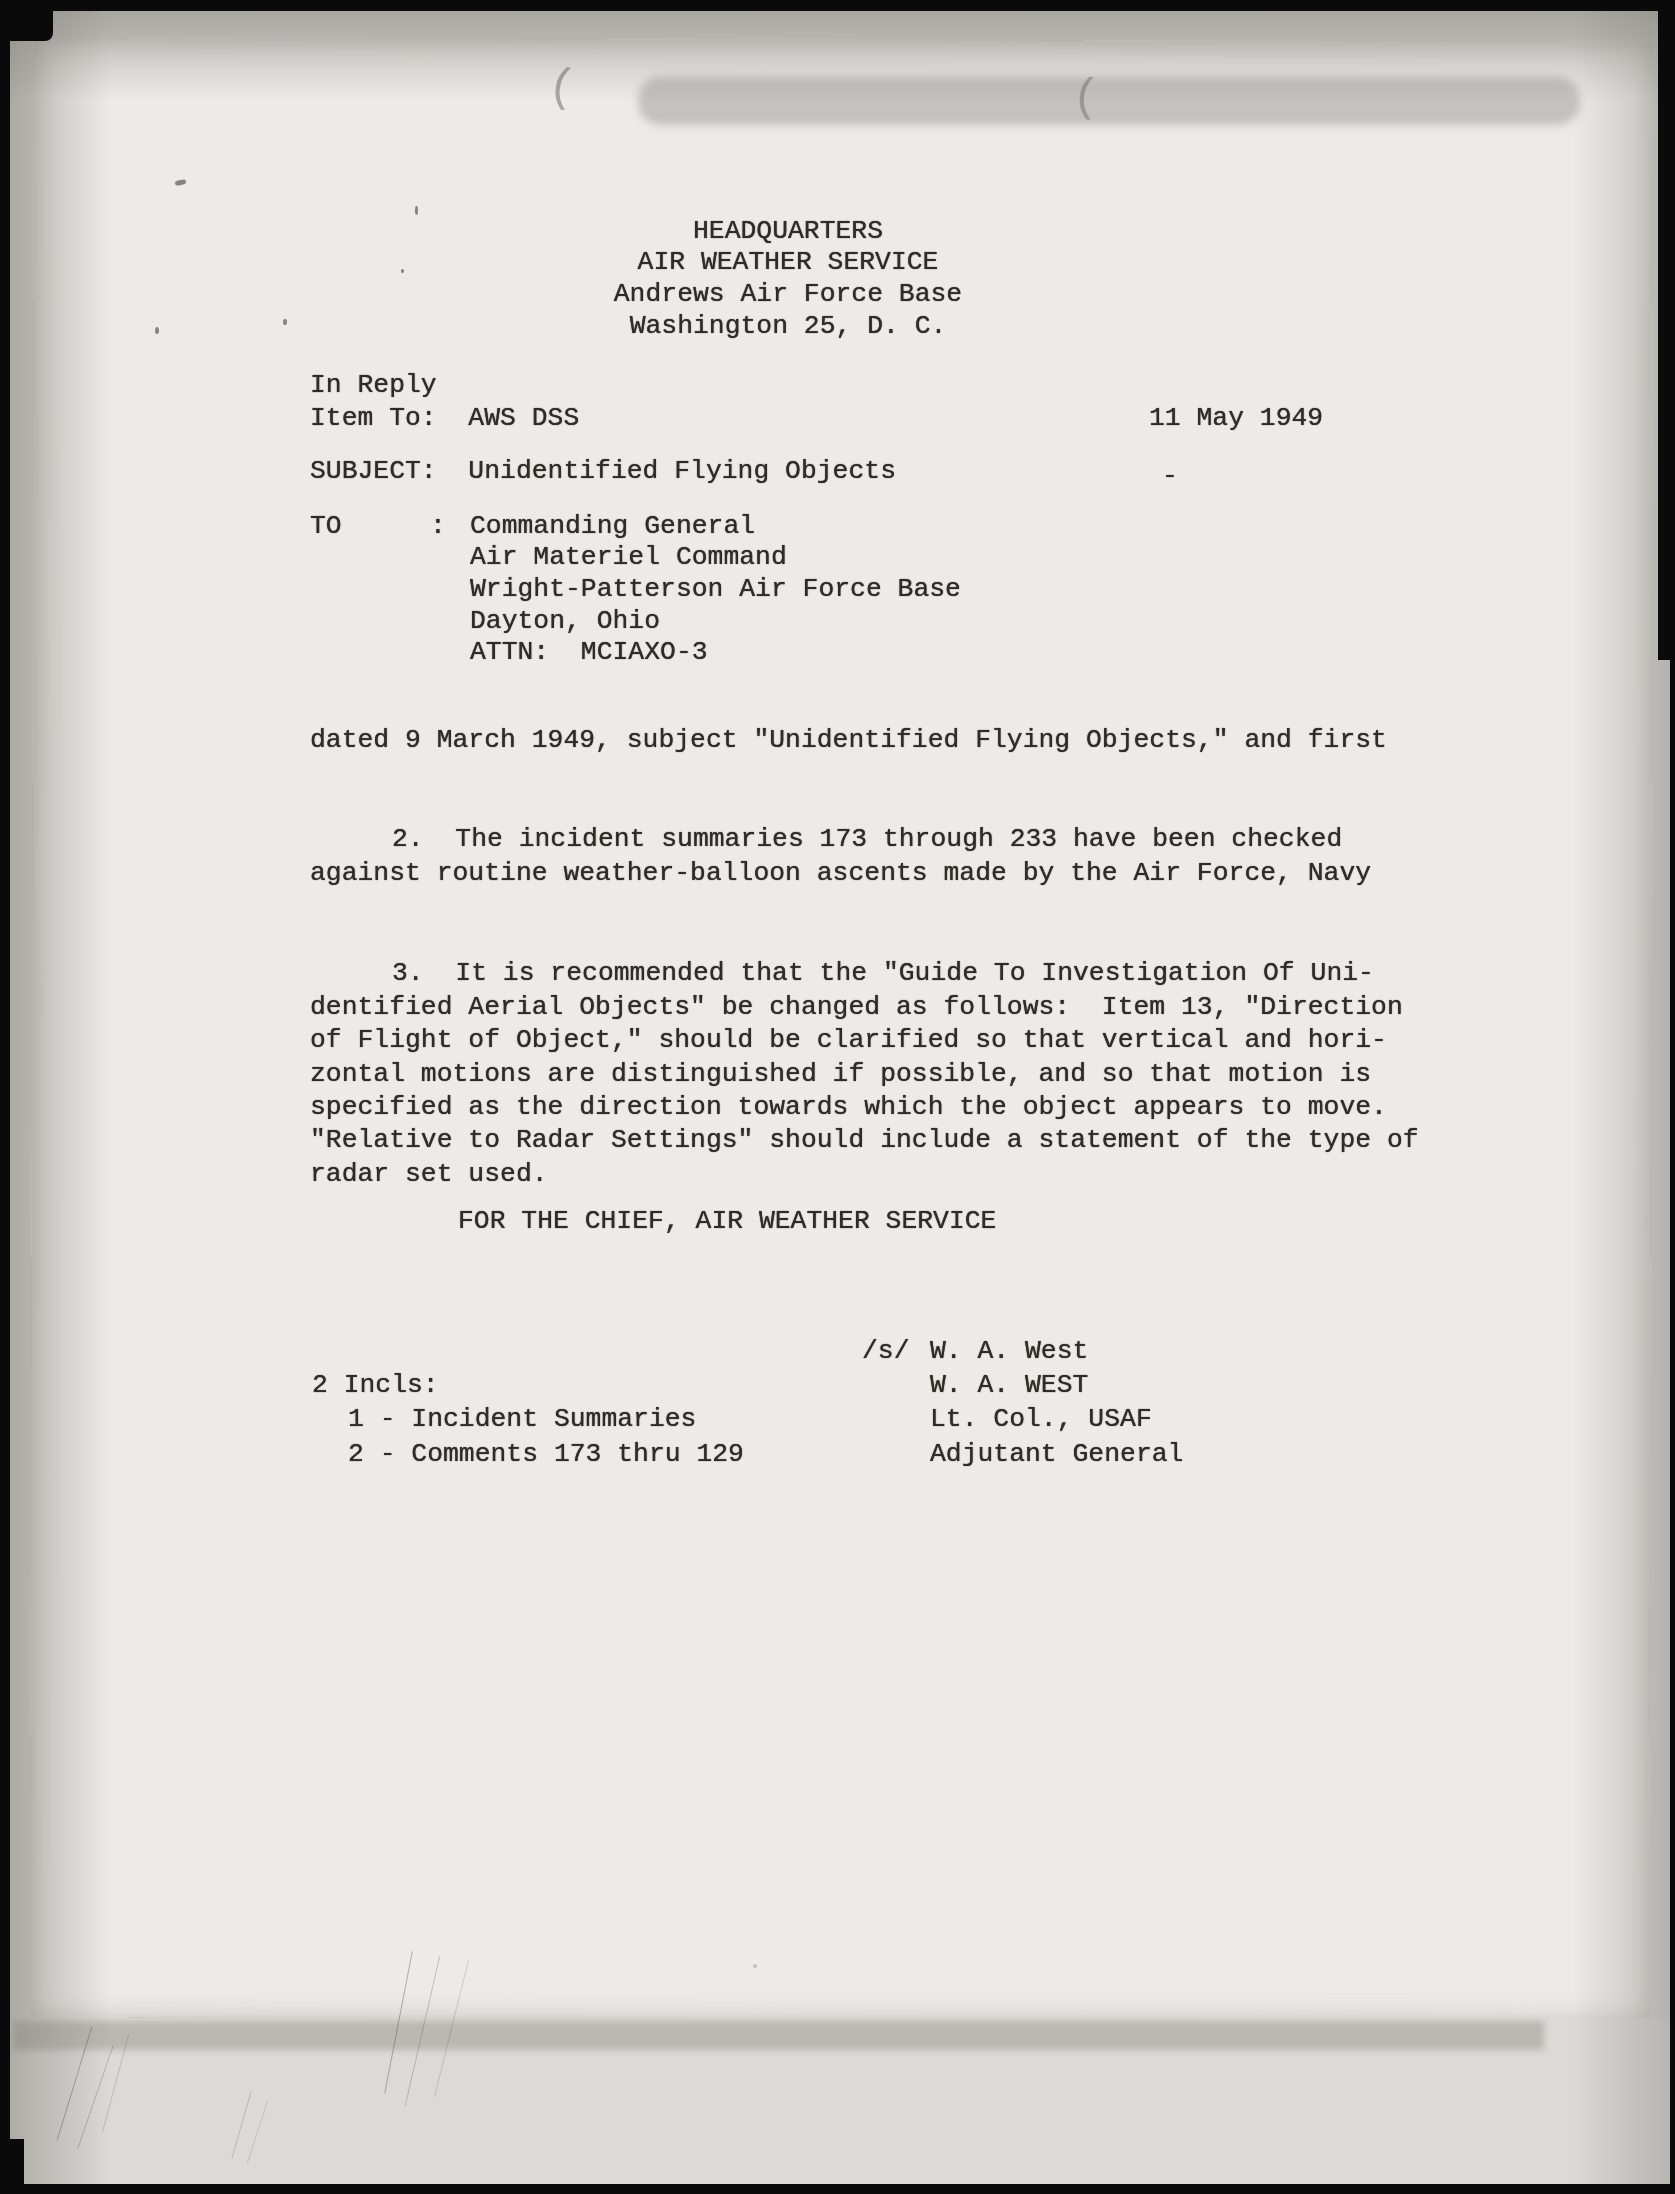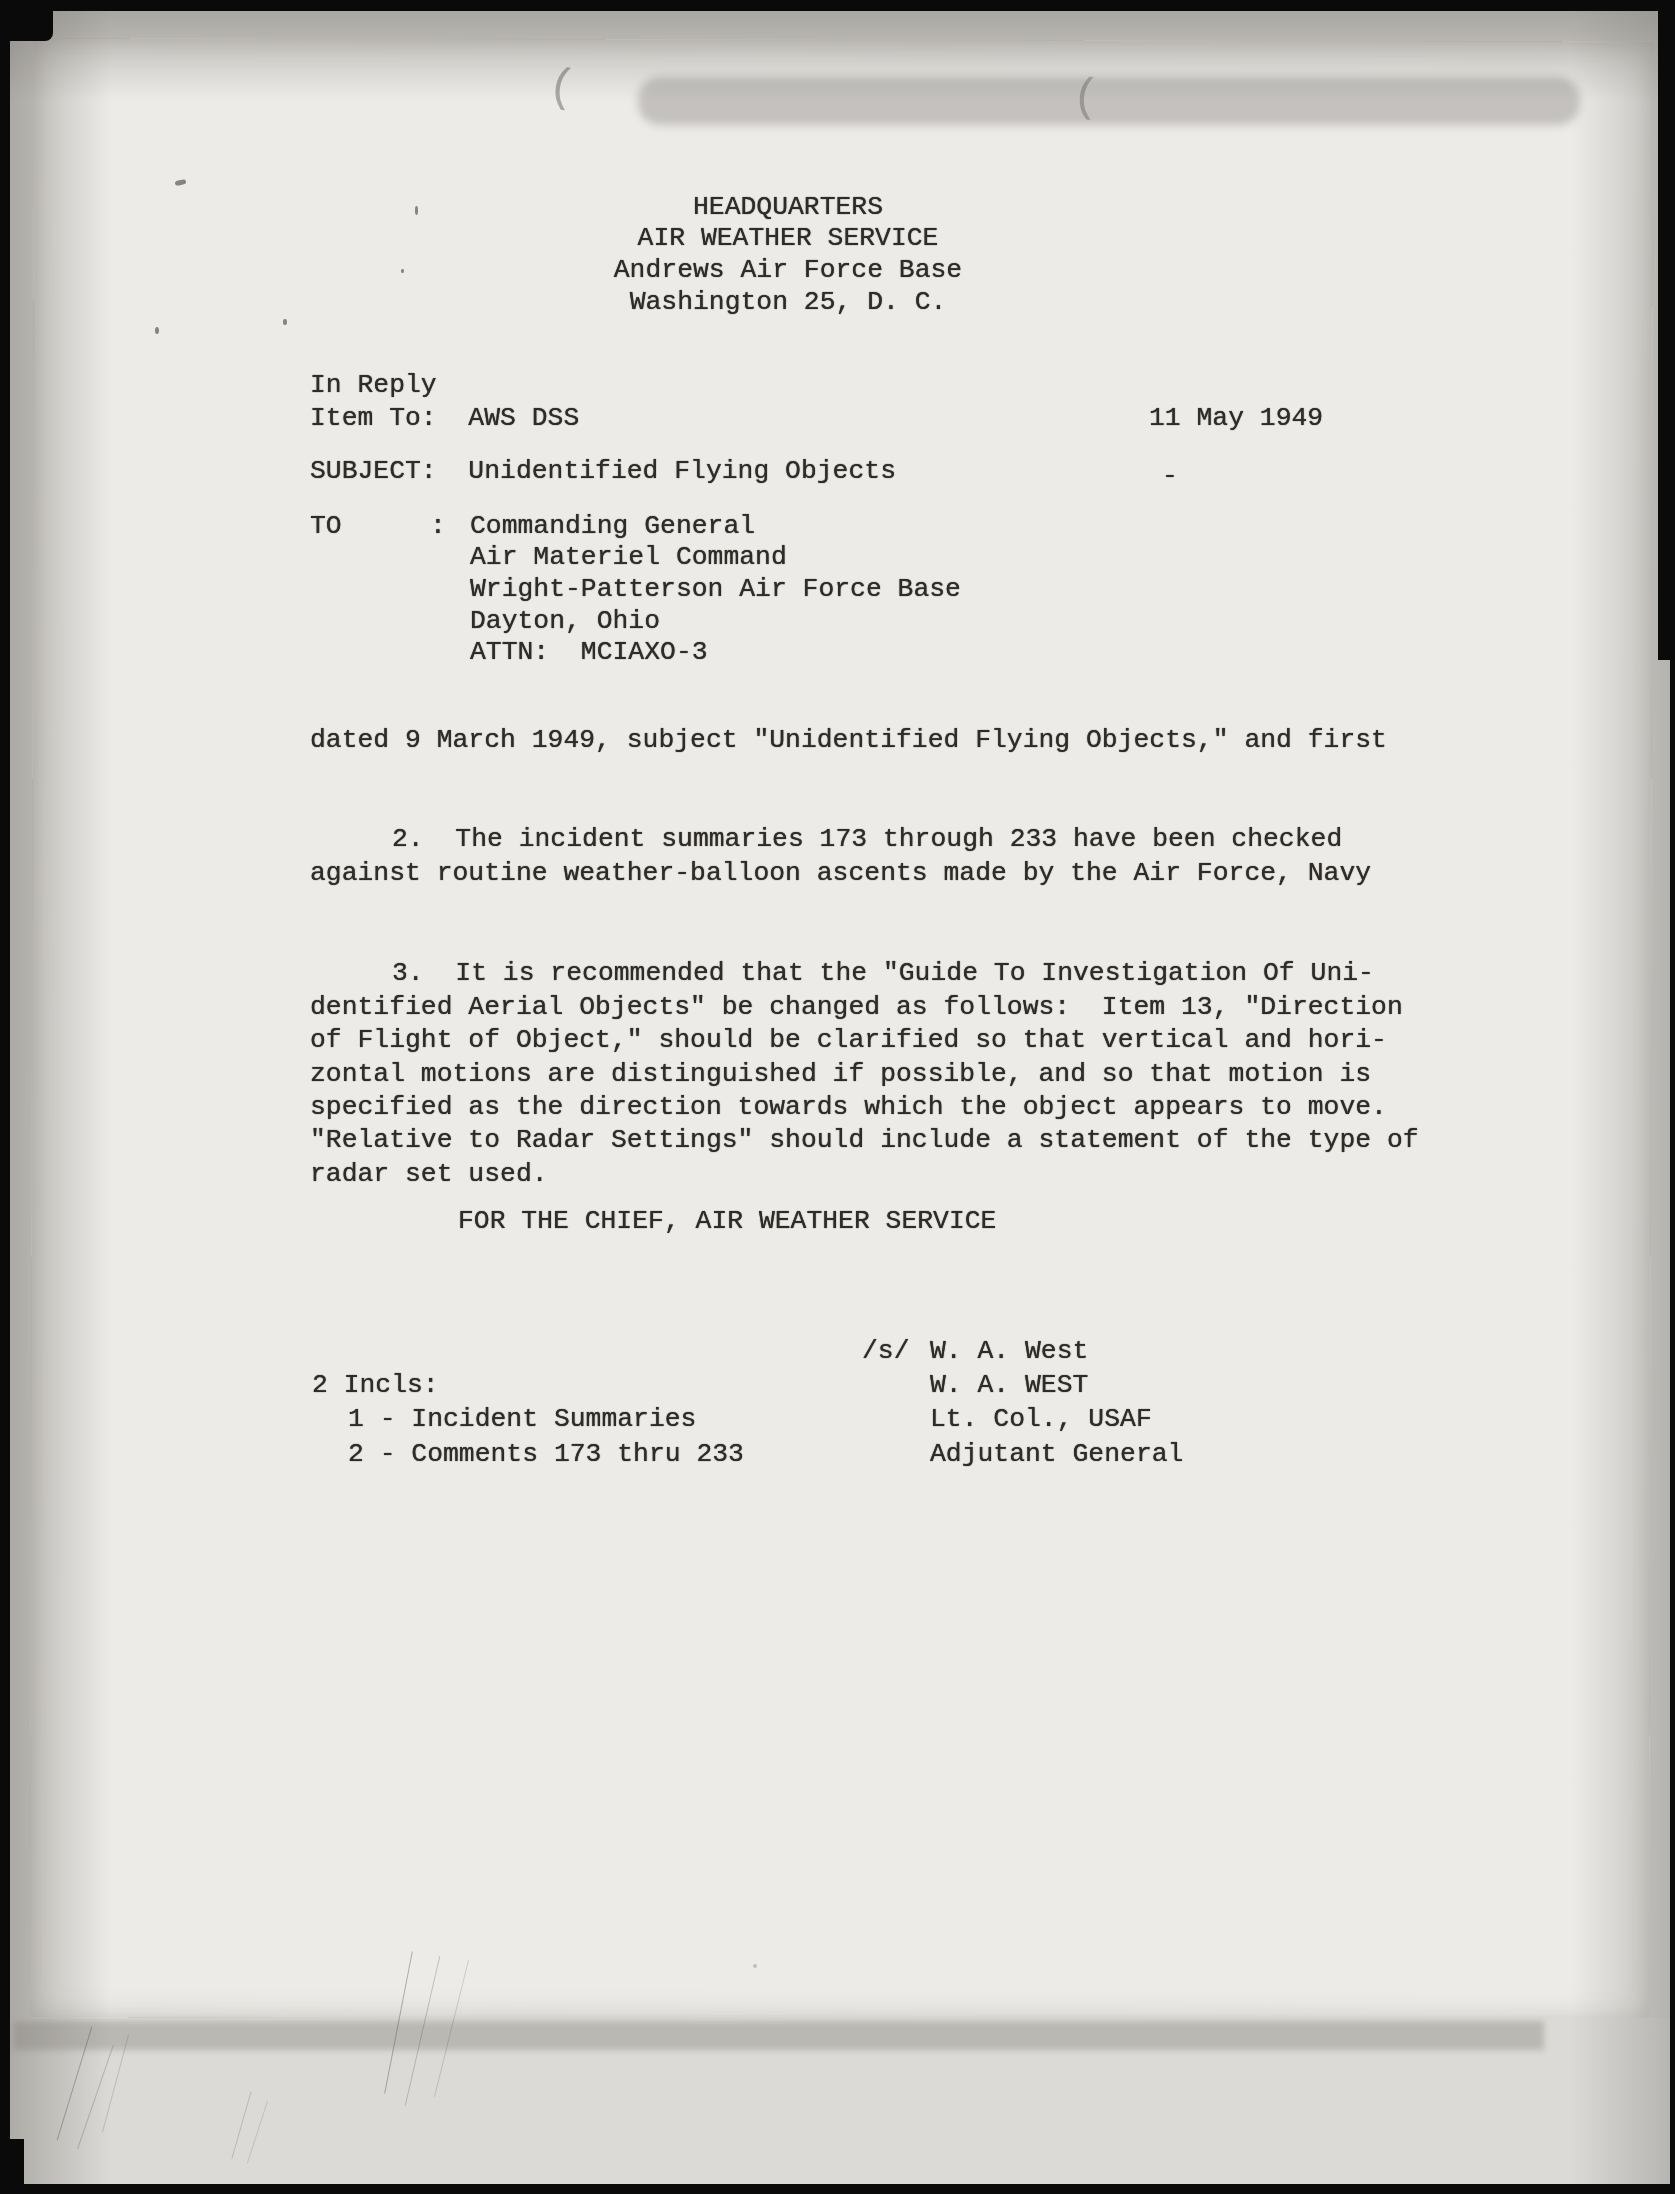--- a/index.html
+++ b/index.html
@@ -29,21 +29,21 @@
   .frame-bottom{left:0;top:2184px;width:1676px;height:10.6px;}
   .frame-left{left:0;top:0;width:9.7px;height:2194px;}
   .frame-right-thin{left:1670px;top:0;width:6.2px;height:2194px;}
   .frame-right-upper{left:1658px;top:0;width:17.6px;height:660px;}
   .corner-tl{left:0;top:0;width:53px;height:41px;border-radius:0 0 8px 0;}
   .corner-bl{left:0;top:2139px;width:24px;height:55px;}
   
   .tw{position:absolute;font-size:26.4px;line-height:27px;color:#25221d;white-space:pre;z-index:30;
       text-shadow:0 0 0.9px rgba(37,34,29,0.85),0 0.4px 1.3px rgba(55,50,44,0.35);
       filter:blur(0.2px);opacity:0.95;}
-  .center{left:502px;width:572px;text-align:center;}
+  .center{left:502px;width:572px;text-align:center;margin-top:24px;}
   
   .mark{position:absolute;z-index:28;color:rgba(60,57,52,0.38);font-size:46px;line-height:44px;z-index:28;}
   .scratch{position:absolute;background:rgba(72,70,66,0.38);width:1.3px;border-radius:0.9px;z-index:26;}
   .speck{position:absolute;background:rgba(50,47,42,0.55);border-radius:50%;z-index:26;}
 </style>
 </head>
 <body>
 
 <div id="canvas">
 
@@ -93,21 +93,21 @@
   <div class="tw" style="left:458px;top:1208px">FOR THE CHIEF, AIR WEATHER SERVICE</div>
 
   <div class="tw" style="left:862px;top:1338px">/s/</div>
   <div class="tw" style="left:930px;top:1338px">W. A. West</div>
   <div class="tw" style="left:930px;top:1372px">W. A. WEST</div>
   <div class="tw" style="left:930px;top:1406px">Lt. Col., USAF</div>
   <div class="tw" style="left:930px;top:1441px">Adjutant General</div>
 
   <div class="tw" style="left:312px;top:1372px">2 Incls:</div>
   <div class="tw" style="left:348px;top:1406px">1 - Incident Summaries</div>
-  <div class="tw" style="left:348px;top:1441px">2 - Comments 173 thru 233</div>
+  <div class="tw" style="left:348px;top:1441px">2 - Comments 173 thru 129</div>
 
   <div class="mark" style="left:548px;top:66px;transform:rotate(8deg)">(</div>
   <div class="mark" style="left:1072px;top:76px;transform:rotate(4deg);opacity:.8">(</div>
 
   <div class="scratch" style="left:74px;top:2024px;height:119px;transform:rotate(17deg)"></div>
   <div class="scratch" style="left:95px;top:2042px;height:110px;transform:rotate(19deg);opacity:.7"></div>
   <div class="scratch" style="left:115px;top:2033px;height:101px;transform:rotate(15deg);opacity:.55"></div>
   <div class="scratch" style="left:398px;top:1950px;height:145px;transform:rotate(11deg)"></div>
   <div class="scratch" style="left:422px;top:1954px;height:154px;transform:rotate(13deg);opacity:.7"></div>
   <div class="scratch" style="left:451px;top:1958px;height:141px;transform:rotate(14deg);opacity:.5"></div>

